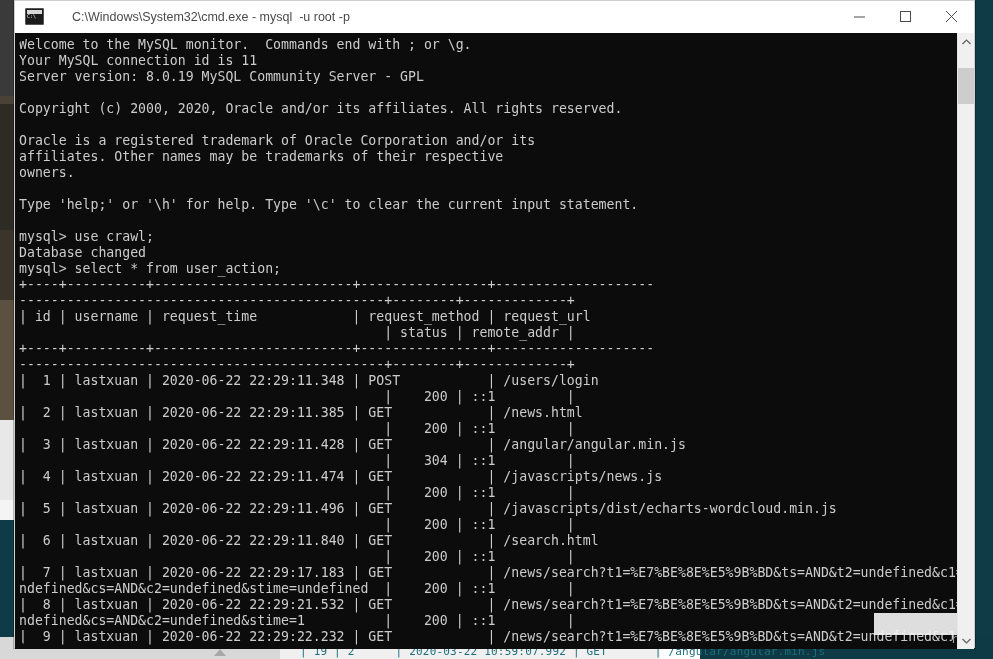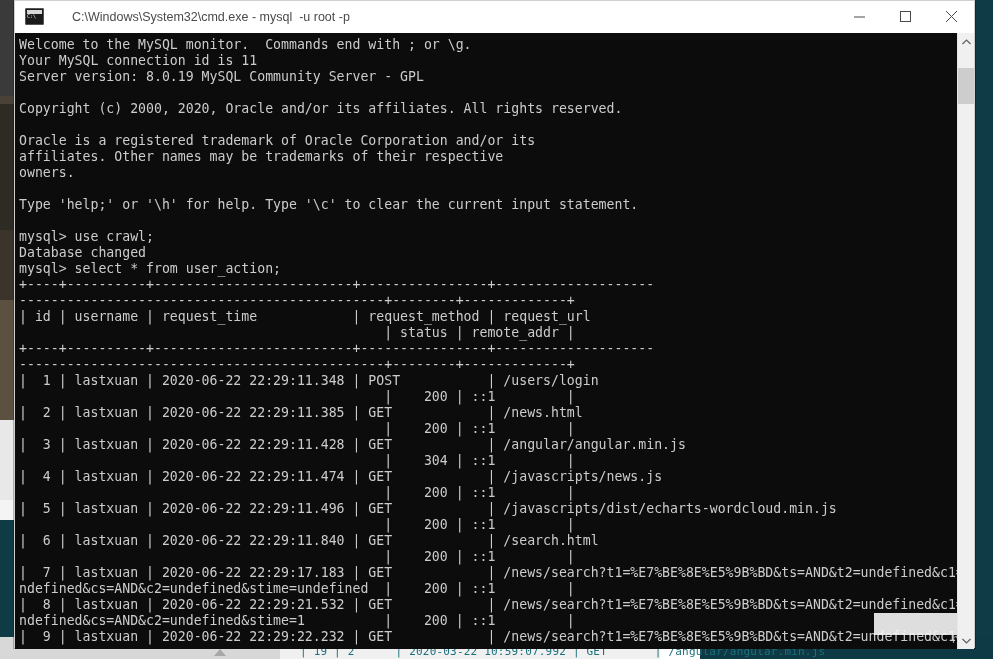--- a/index.html
+++ b/index.html
@@ -94,20 +94,21 @@
     position:absolute;left:0;top:0;right:17px;bottom:0;
     padding:4px 0 0 4px;
     color:#ccc;
     font-family:"DejaVu Sans Mono",monospace;
     font-size:13.2px;
     line-height:16px;
     white-space:pre;
     letter-spacing:0px;
     overflow:hidden;
     box-sizing:border-box;
+    border-radius:23px;
   }
   #console .line{height:16px;}
 
   
   #scrollbar{
     position:absolute;right:0;top:0;width:17px;bottom:0;background:#f0f0f0;
     border-left:1px solid #e6e6e6;box-sizing:border-box;
   }
   .sb-arrow{
     width:17px;height:17px;display:flex;align-items:center;justify-content:center;

